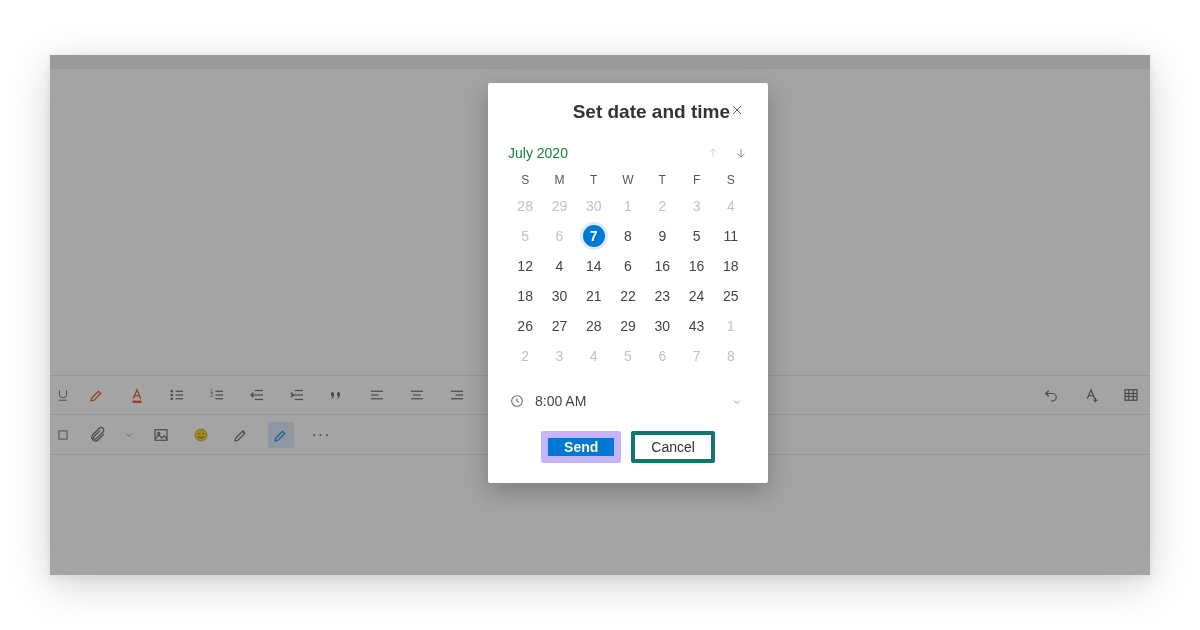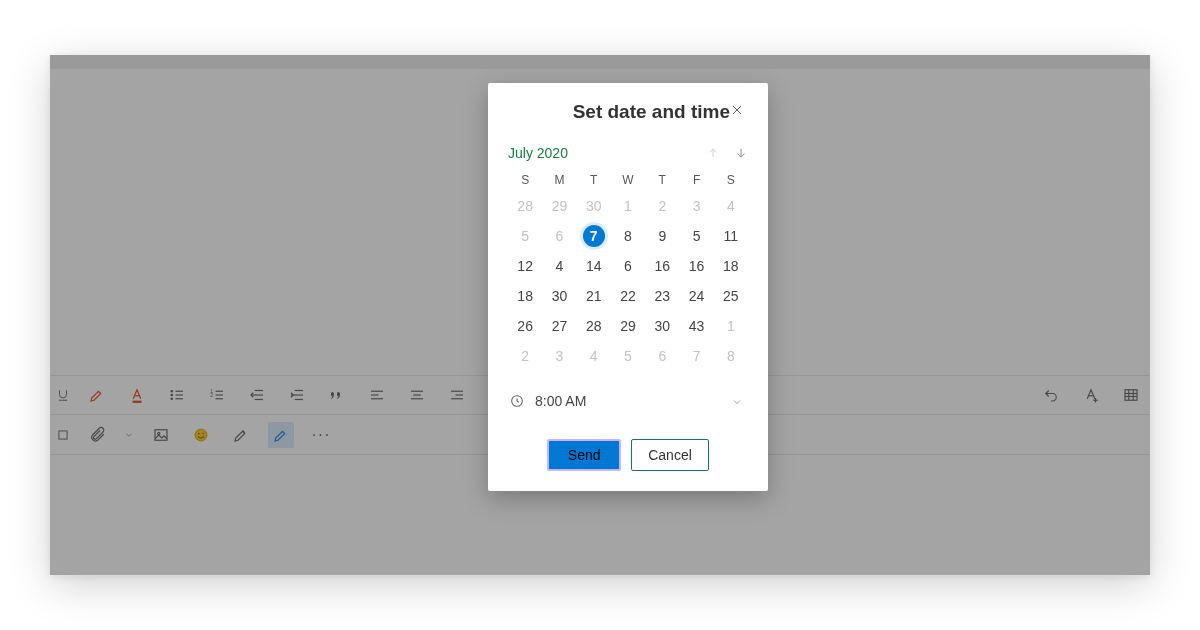--- a/index.html
+++ b/index.html
@@ -131,21 +131,21 @@
     display: flex; align-items: center; justify-content: center;
     font-weight: 600;
     box-shadow: 0 0 0 3px #deecf9;
   }
   .time-row {
     display: flex;
     align-items: center;
     gap: 10px;
     border: 1px solid transparent;
     height: 32px;
-    margin-bottom: 22px;
+    margin-bottom: 14px;
     color: #444;
     font-size: 14px;
     position: relative;
   }
   .time-row .clock { width: 16px; height: 16px; color: #666; }
   .time-row .chev {
     position: absolute;
     right: 4px;
     width: 12px; height: 12px;
     color: #888;
@@ -157,28 +157,28 @@
     font-size: 14px;
     border-radius: 2px;
     display: flex;
     align-items: center;
     justify-content: center;
     cursor: pointer;
     padding: 0 16px;
   }
   .btn.primary {
     background: #0078d4;
-    color: #000000;
-    font-weight: 400;
-    border: 2px solid #c4b5fd;
+    color: #fef9c3;
+    font-weight: 700;
+    border: 7px solid #c4b5fd;
   }
   .btn.secondary {
     background: #fff;
     color: #333;
-    border: 1px solid #0f766e;
+    border: 4px solid #0f766e;
   }
 </style>
 </head>
 <body>
 
 <div class="stage">
   <div class="editor-bg">
     <div class="top-strip"></div>
 
     <div class="toolbar1">

